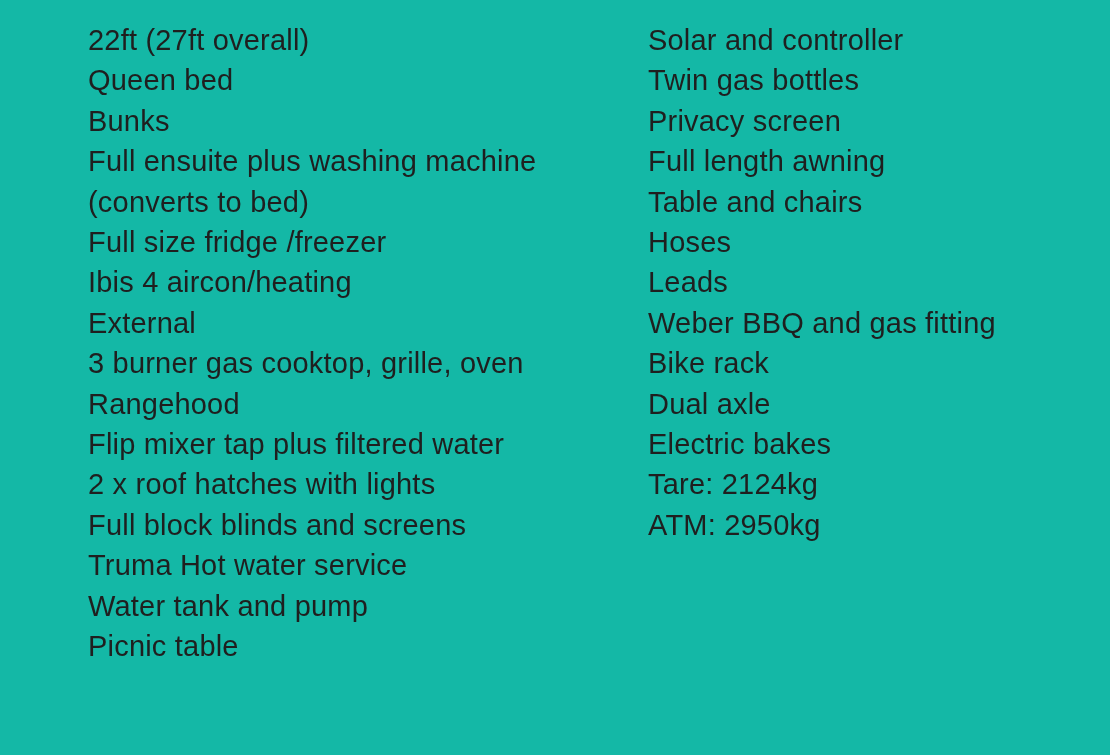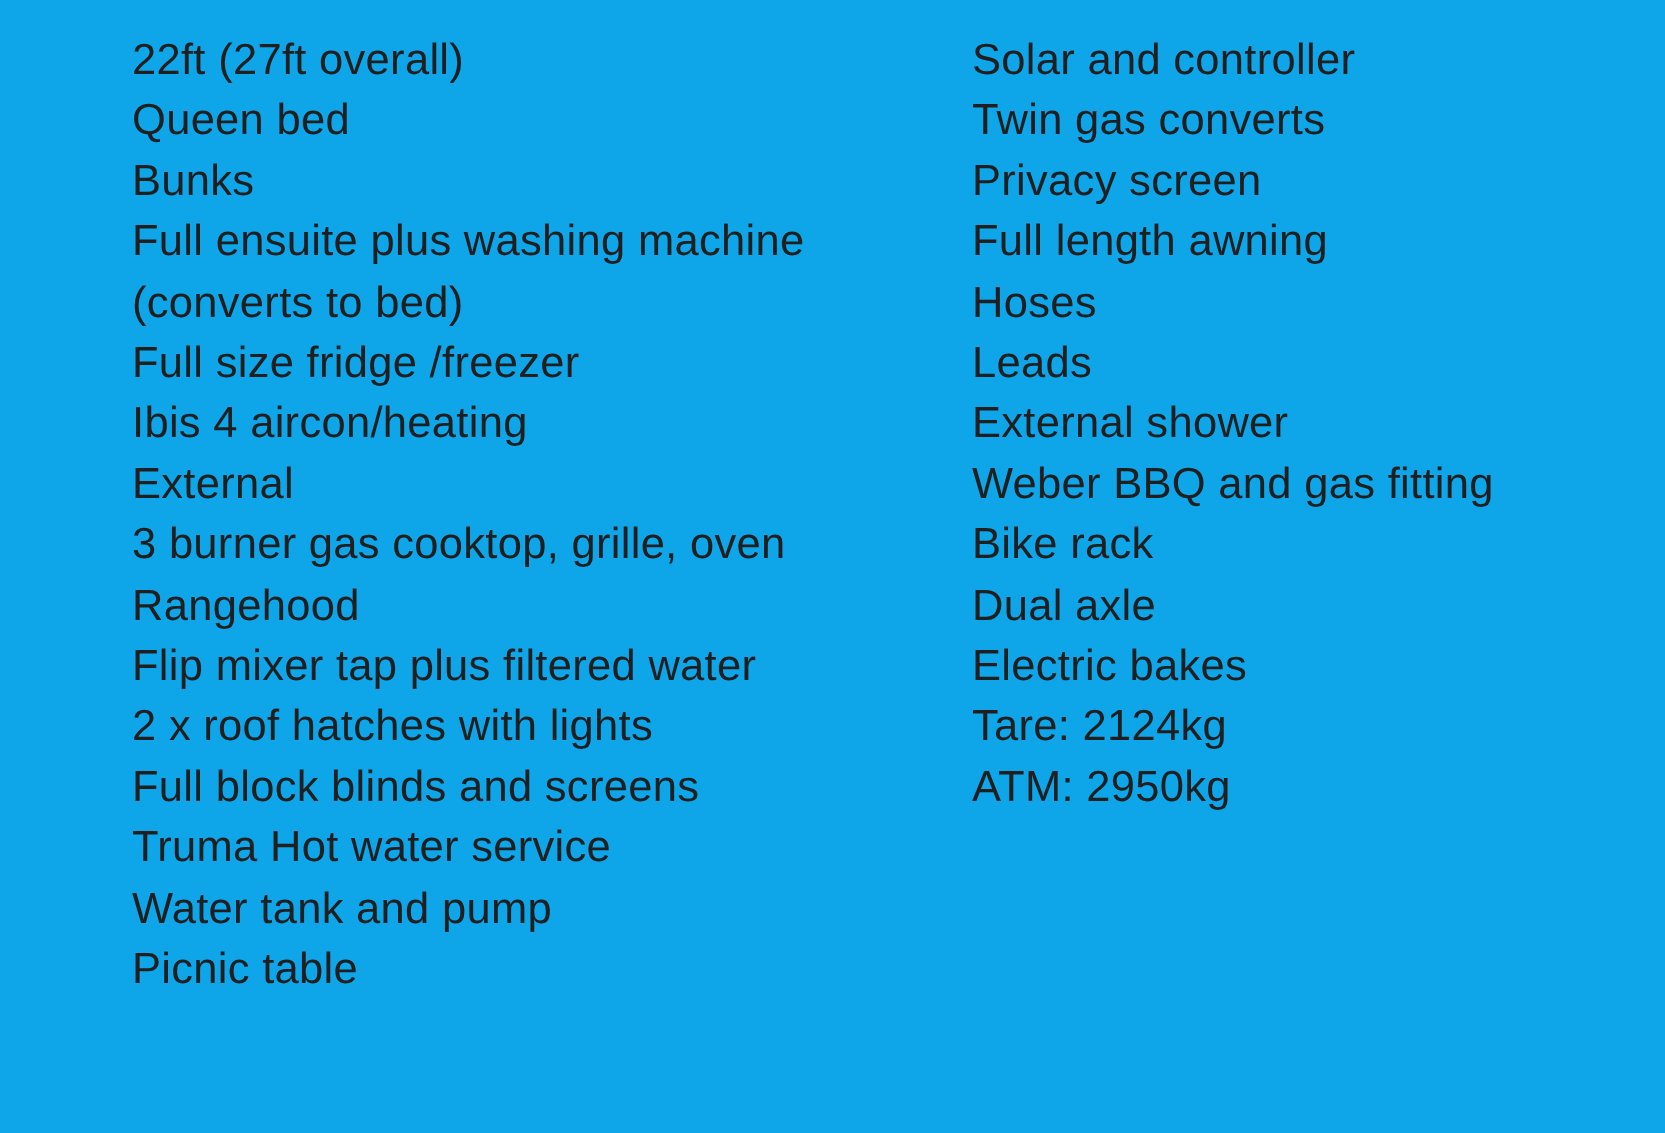--- a/index.html
+++ b/index.html
@@ -33,47 +33,47 @@
   .col-right {
     flex: 1 1 auto;
   }
   li.feature-line {
     white-space: nowrap;
   }
 </style>
 </head>
 <body>
 
-<div class="page" style="background: #0ea5e9; color: rgb(31, 31, 31);">
+<div class="page" style="background: #14b8a6; color: rgb(31, 31, 31);">
   <ul class="feature-col col-left">
       <li class="feature-line">22ft (27ft overall)</li>
       <li class="feature-line">Queen bed</li>
       <li class="feature-line">Bunks</li>
       <li class="feature-line">Full ensuite plus washing machine</li>
       <li class="feature-line">(converts to bed)</li>
       <li class="feature-line">Full size fridge /freezer</li>
       <li class="feature-line">Ibis 4 aircon/heating</li>
       <li class="feature-line">External</li>
       <li class="feature-line">3 burner gas cooktop, grille, oven</li>
       <li class="feature-line">Rangehood</li>
       <li class="feature-line">Flip mixer tap plus filtered water</li>
       <li class="feature-line">2 x roof hatches with lights</li>
       <li class="feature-line">Full block blinds and screens</li>
       <li class="feature-line">Truma Hot water service</li>
       <li class="feature-line">Water tank and pump</li>
       <li class="feature-line">Picnic table</li>
     </ul>
   <ul class="feature-col col-right">
       <li class="feature-line">Solar and controller</li>
-      <li class="feature-line">Twin gas converts</li>
+      <li class="feature-line">Twin gas bottles</li>
       <li class="feature-line">Privacy screen</li>
       <li class="feature-line">Full length awning</li>
+      <li class="feature-line">Table and chairs</li>
       <li class="feature-line">Hoses</li>
       <li class="feature-line">Leads</li>
-      <li class="feature-line">External shower</li>
       <li class="feature-line">Weber BBQ and gas fitting</li>
       <li class="feature-line">Bike rack</li>
       <li class="feature-line">Dual axle</li>
       <li class="feature-line">Electric bakes</li>
       <li class="feature-line">Tare: 2124kg</li>
       <li class="feature-line">ATM: 2950kg</li>
     </ul>
 </div>
 
 </body></html>

